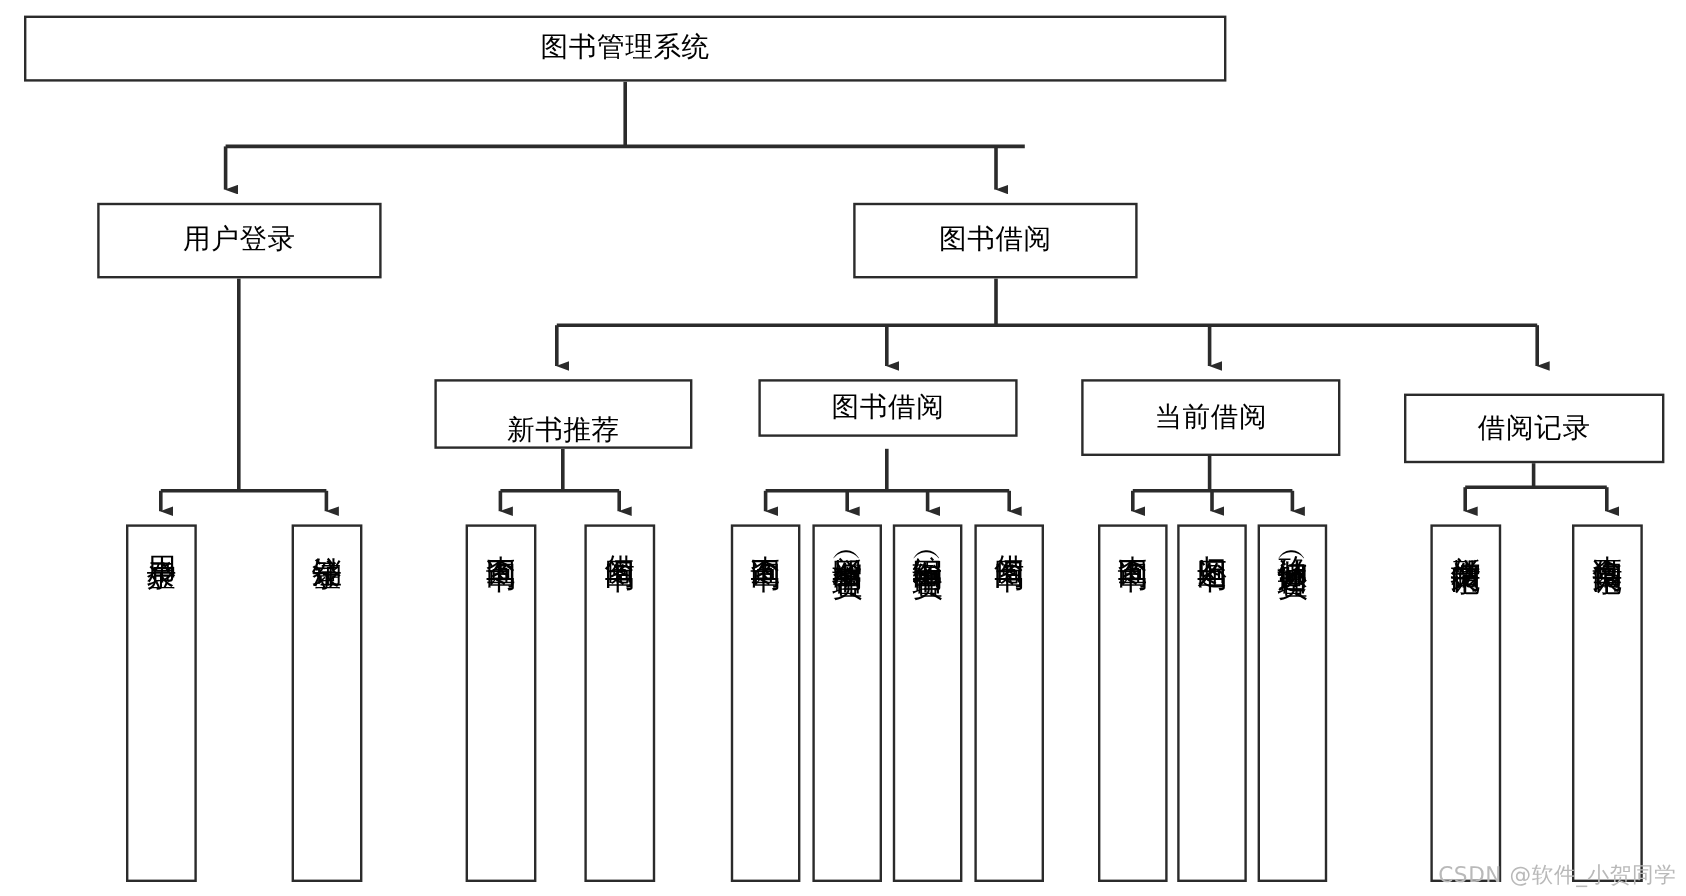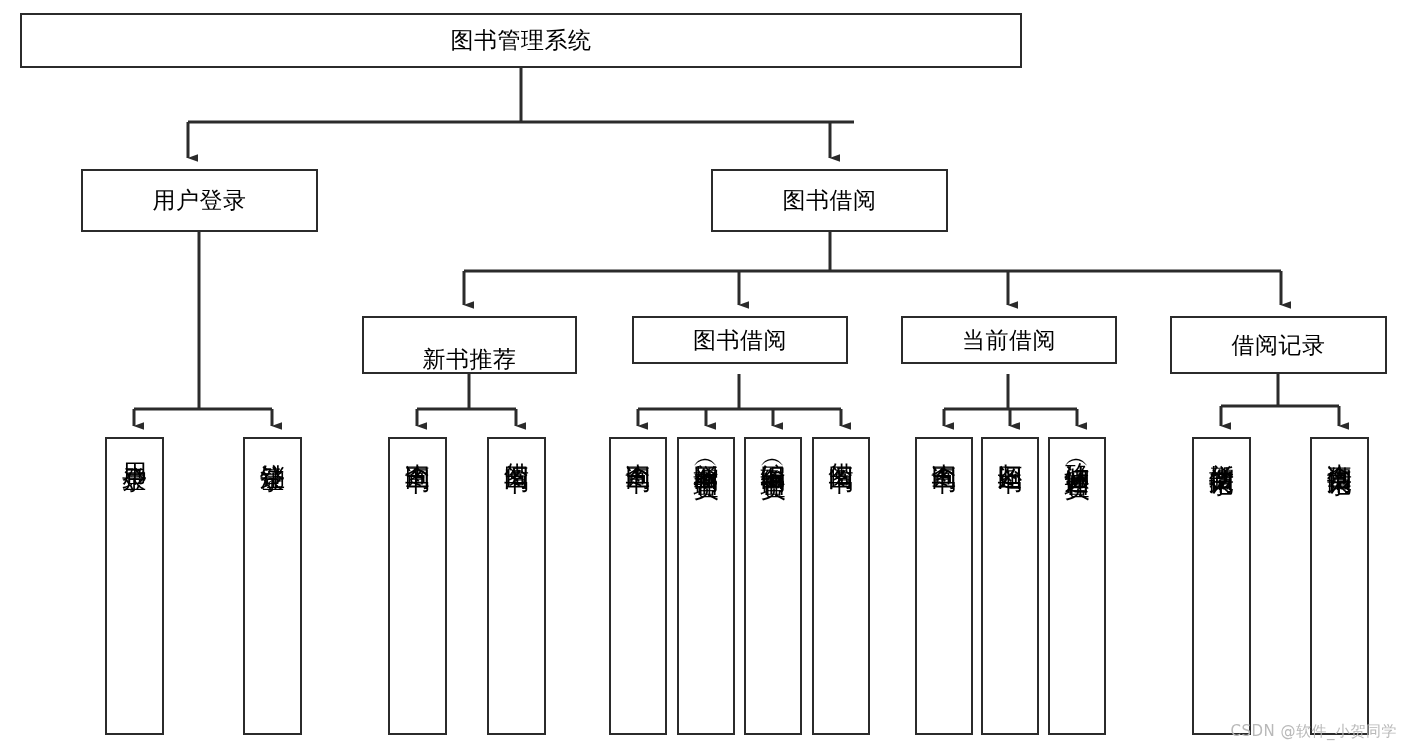--- a/index.html
+++ b/index.html
@@ -53,21 +53,21 @@
     writing-mode: vertical-rl;
     text-orientation: upright;
     font-size: 25px;
     letter-spacing: 2px;
     line-height: 1;
   }
   #watermark {
     position: absolute;
     right: 8px;
     bottom: 6px;
-    font-size: 15px;
+    font-size: 18px;
     color: #b9b9b9;
     letter-spacing: 0.5px;
     white-space: nowrap;
     pointer-events: none;
   }
 </style>
 </head>
 <body>
 
 <div id="diagram-root">
@@ -132,24 +132,24 @@
   <div class="node-box horizontal" style="left:711px; top:169px; width:237px; height:63px;">
     <span class="node-label">图书借阅</span>
   </div>
 
   <div class="node-box horizontal" style="left:362px; top:316px; width:215px; height:58px;align-items:flex-end;">
     <span class="node-label">新书推荐</span>
   </div>
   <div class="node-box horizontal" style="left:632px; top:316px; width:216px; height:48px;">
     <span class="node-label">图书借阅</span>
   </div>
-  <div class="node-box horizontal" style="left:901px; top:316px; width:216px; height:48px;">
+  <div class="node-box horizontal" style="left:901px; top:316px; width:216px; height:64px;">
     <span class="node-label">当前借阅</span>
   </div>
-  <div class="node-box horizontal" style="left:1170px; top:316px; width:217px; height:58px;justify-content:center;">
+  <div class="node-box horizontal" style="left:1170px; top:328px; width:217px; height:58px;justify-content:center;">
     <span class="node-label">借阅记录</span>
   </div>
 
   <div class="node-box vertical" style="left:105px; top:437px; width:59px; height:298px;">
     <span class="node-label">用户登录</span>
   </div>
   <div class="node-box vertical" style="left:243px; top:437px; width:59px; height:298px;">
     <span class="node-label">注销登录</span>
   </div>
   <div class="node-box vertical" style="left:388px; top:437px; width:59px; height:298px;">

